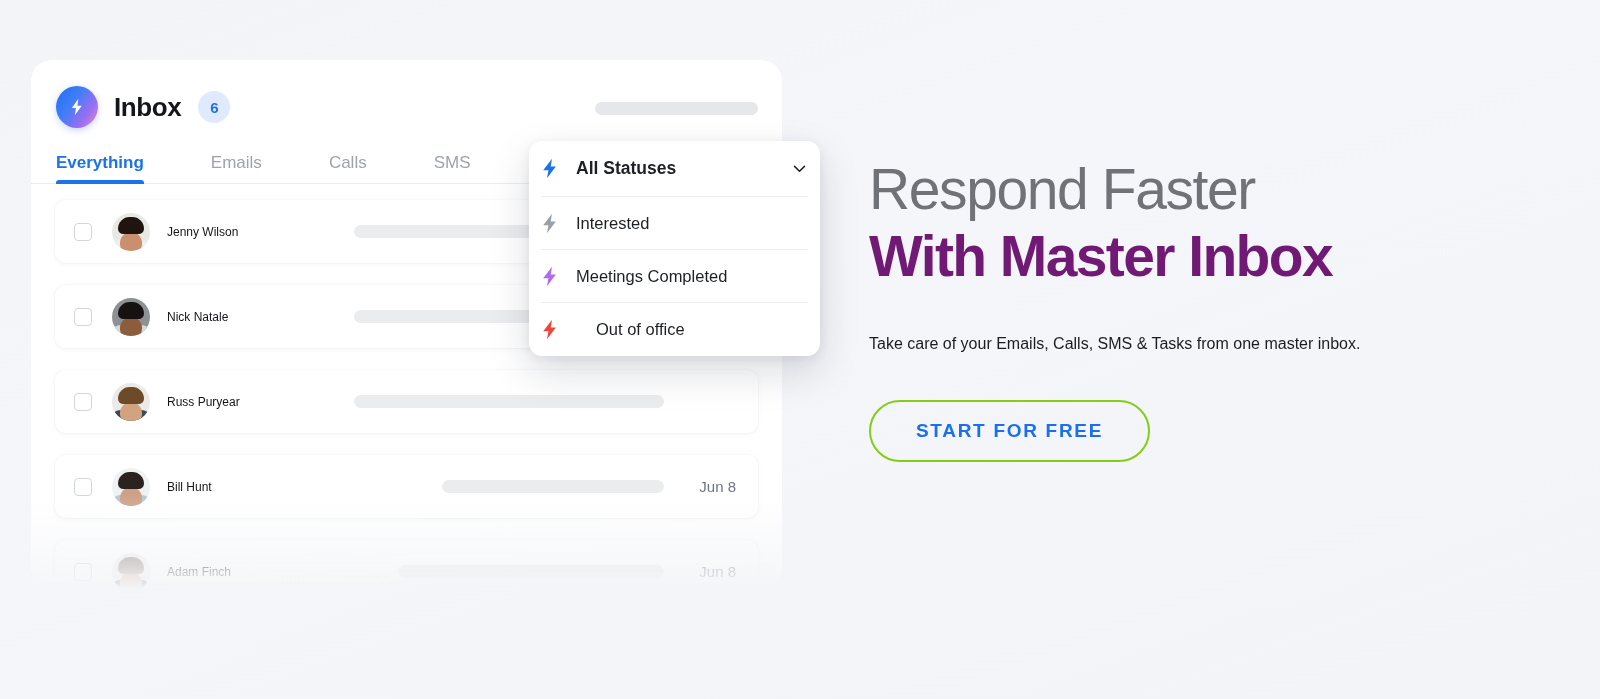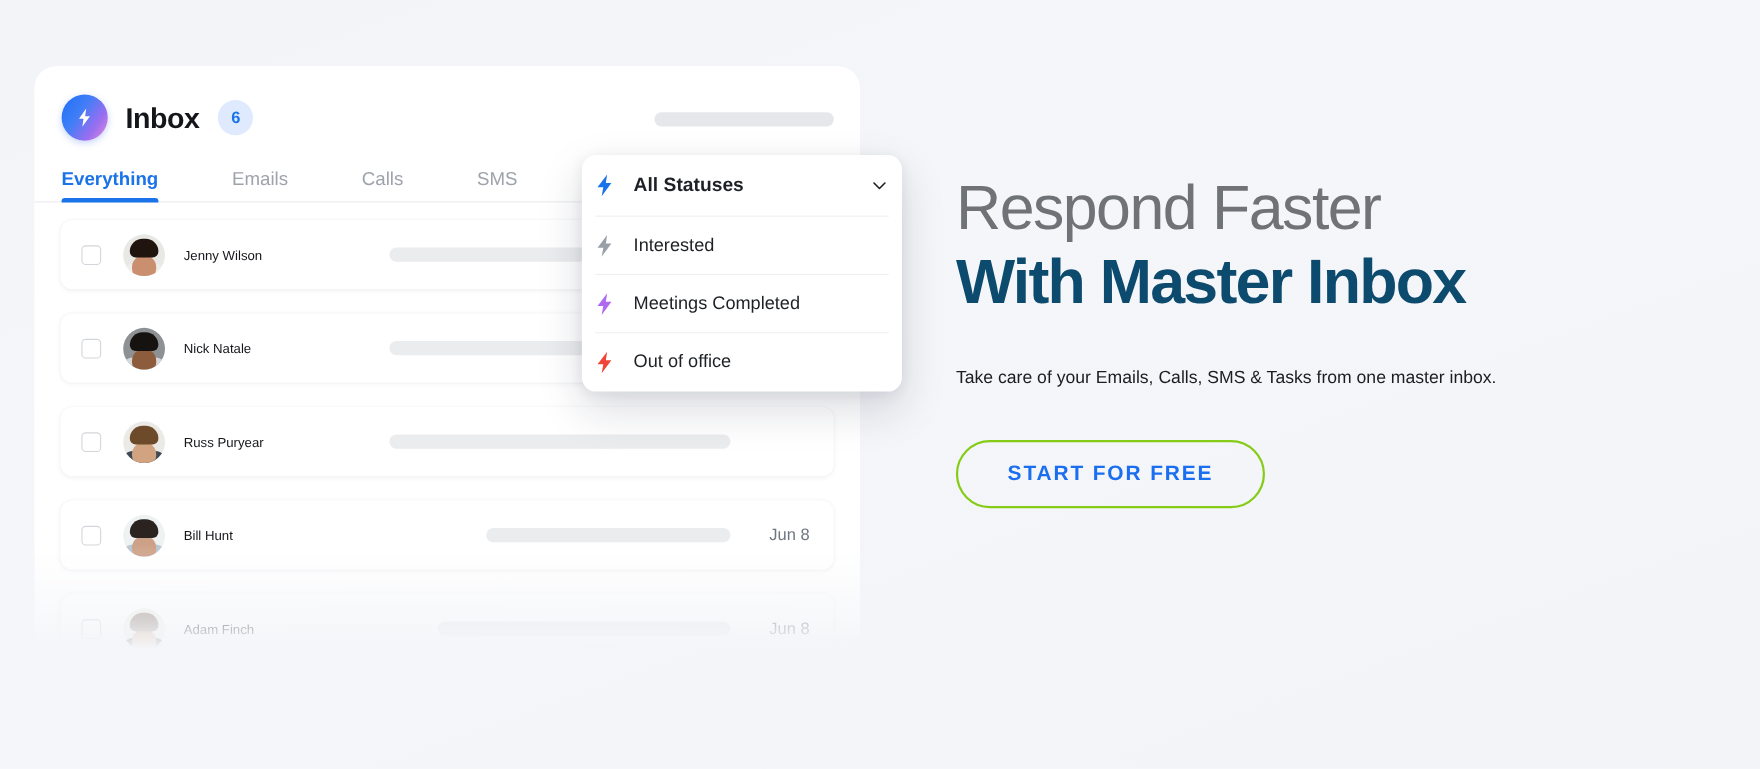--- a/index.html
+++ b/index.html
@@ -196,21 +196,21 @@
     padding: 0 12px;
     z-index: 40;
   }
   .dd-item {
     display: flex;
     align-items: center;
     height: 53px;
     border-bottom: 1px solid #eeeff1;
     position: relative;
   }
-  .dd-item:last-child { border-bottom: none; }
+  .dd-item:last-child { border-bottom: none; gap: 20px; }
   .dd-item.header { height: 56px; }
   .dd-bolt { width: 17px; height: 21px; flex: none; display: block; }
   .dd-label {
     margin-left: 18px;
     font-size: 16.5px;
     color: #1d2024;
     white-space: nowrap;
   }
   .dd-item.header .dd-label {
     font-weight: bold;
@@ -232,21 +232,21 @@
   #headline-light {
     font-size: 57px;
     font-weight: normal;
     color: #6f7276;
     letter-spacing: -1.4px;
     line-height: 1.12;
   }
   #headline-bold {
     font-size: 57px;
     font-weight: bold;
-    color: #0c4a6e;
+    color: #701a75;
     letter-spacing: -1.6px;
     line-height: 1.14;
     margin-top: 2px;
   }
   #subcopy {
     margin-top: 44px;
     font-size: 16px;
     line-height: 1.42;
     color: #1b1d21;
     max-width: 650px;

